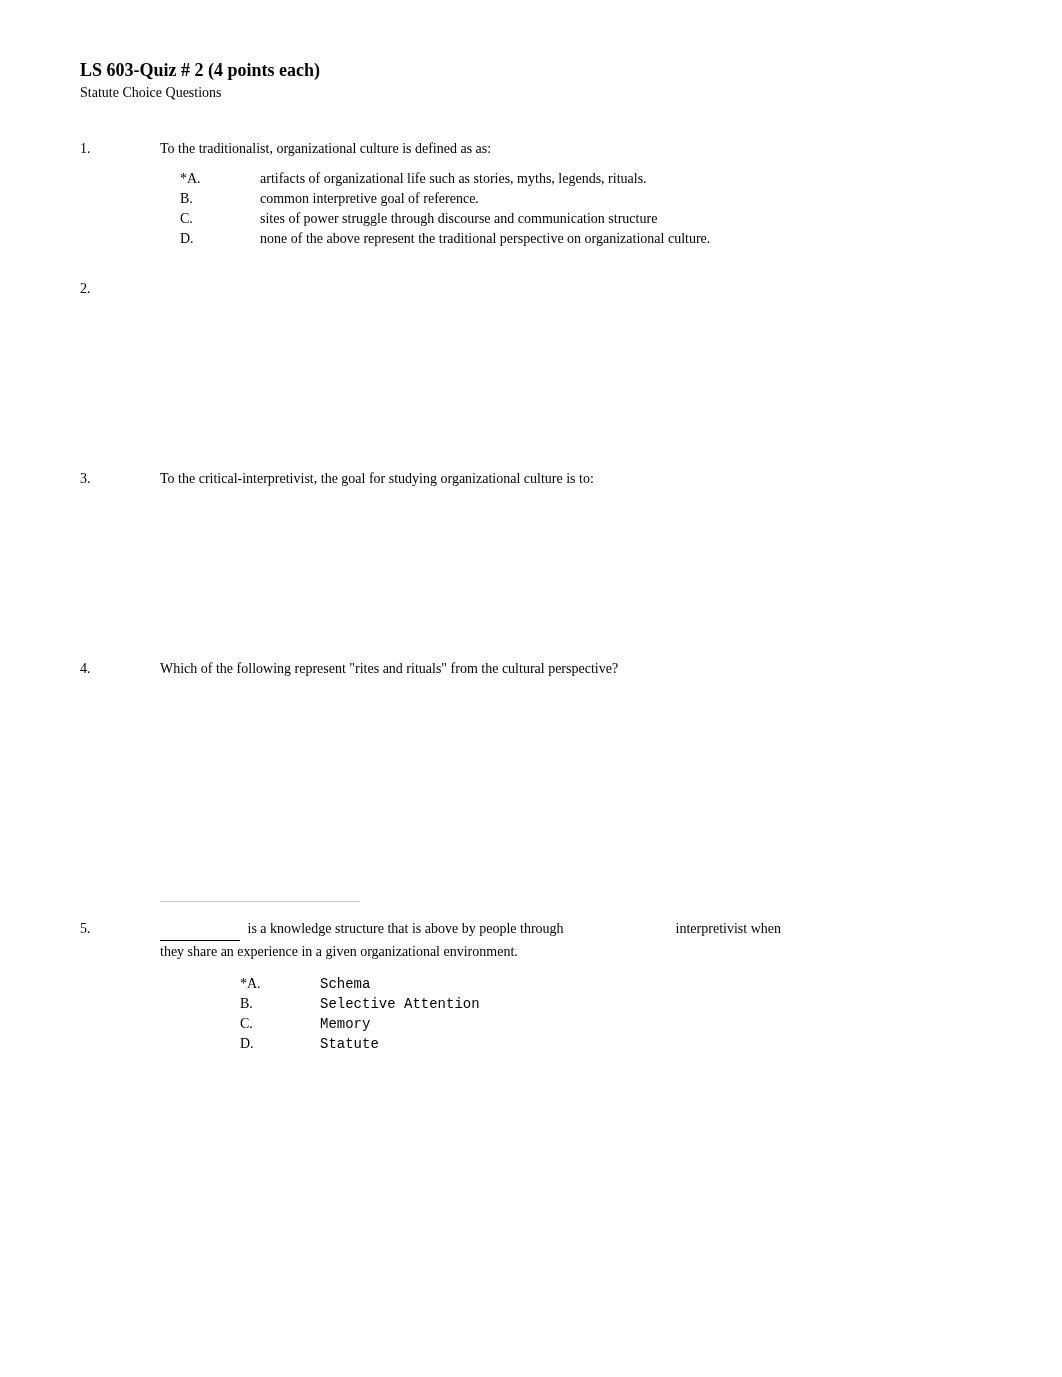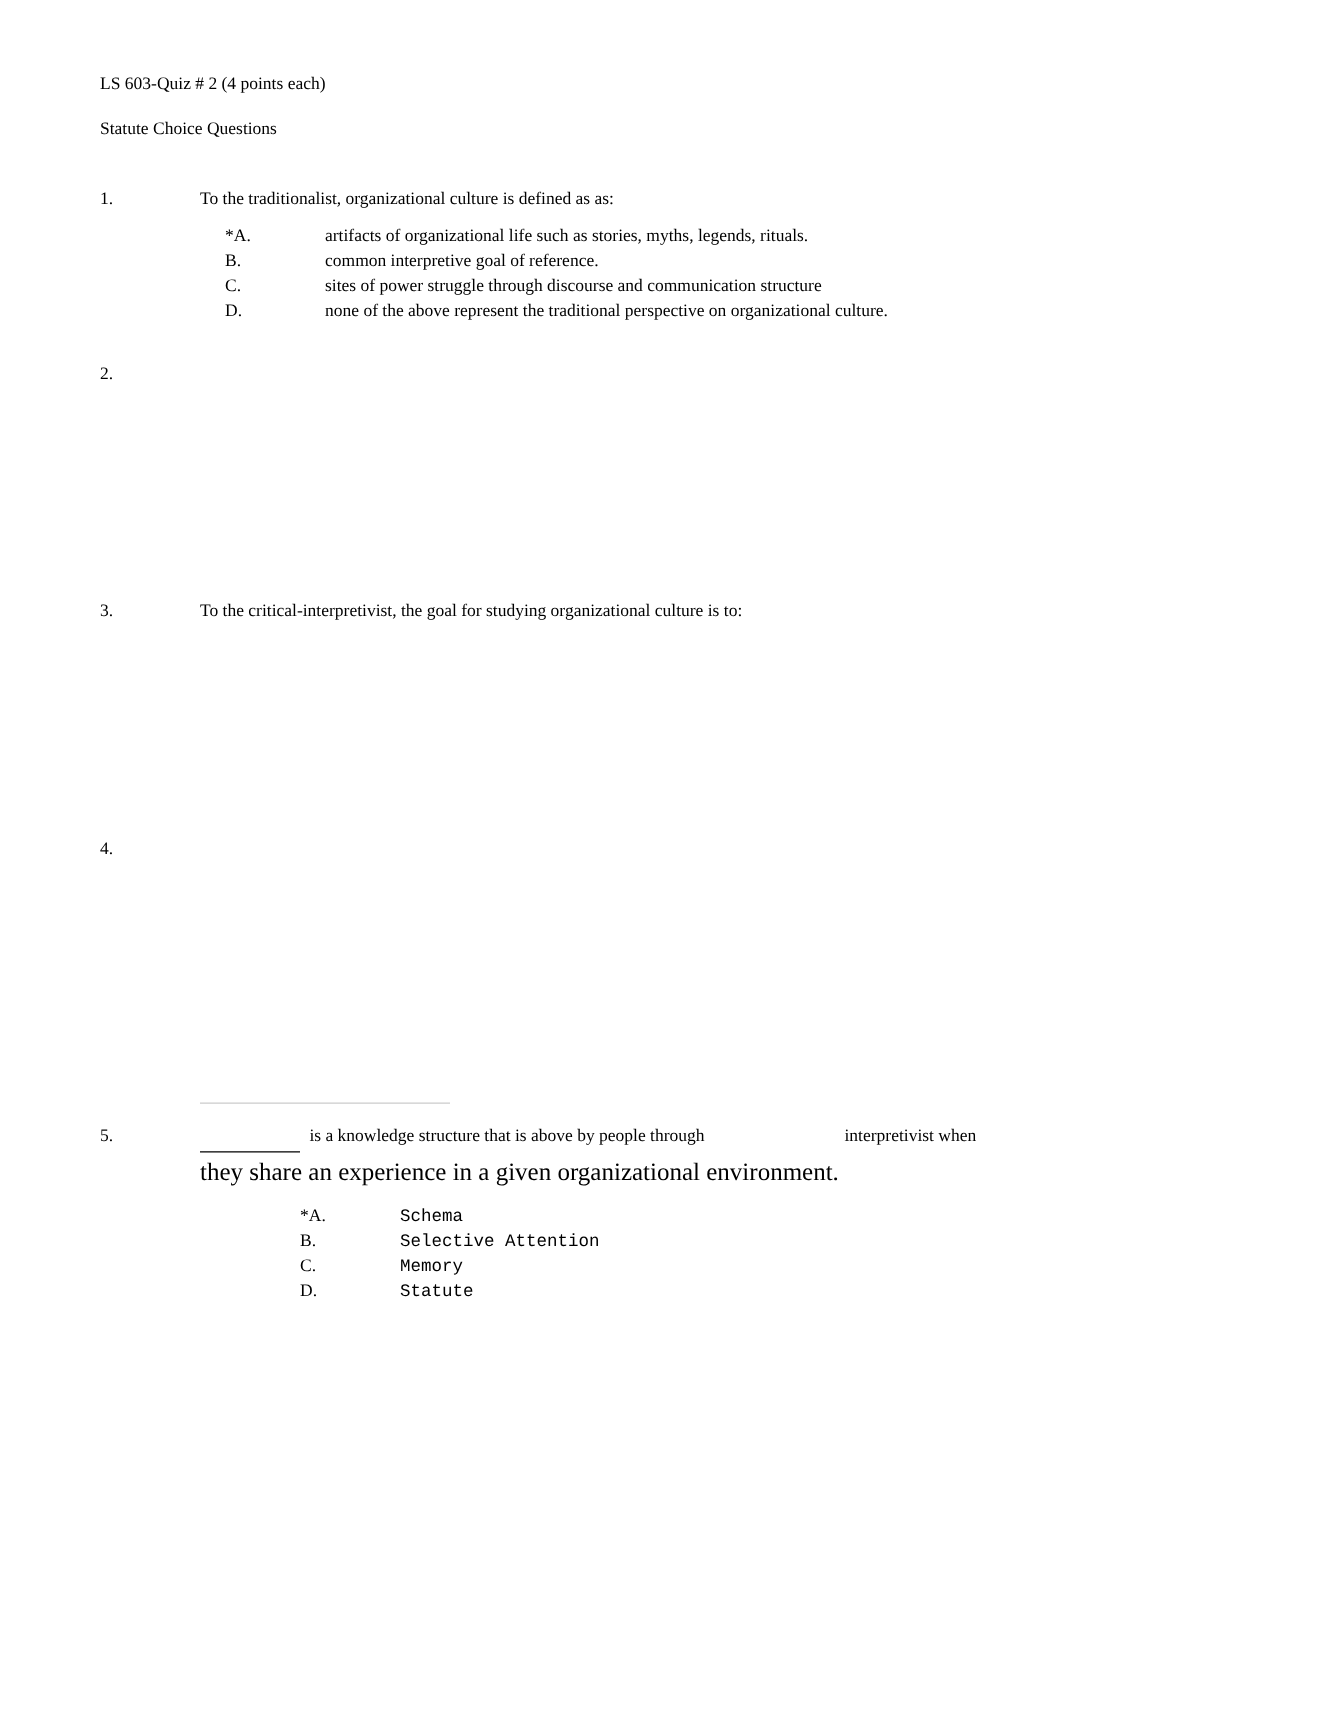--- a/index.html
+++ b/index.html
@@ -12,22 +12,23 @@
       background: #ffffff;
       font-family: "Times New Roman", Times, serif;
       font-size: 14px;
       color: #000000;
       width: 1062px;
       min-height: 1377px;
       padding: 60px 80px 60px 80px;
     }
 
     .header-title {
-      margin-bottom: 20px;
-      font-size: 14px;
+      margin-bottom: 4px;
+      font-size: 18px;
+      font-weight: bold;
     }
 
     .header-subtitle {
       font-size: 14px;
       margin-bottom: 40px;
     }
 
     .question-block {
       display: flex;
       margin-bottom: 30px;
@@ -155,37 +156,38 @@
   <div class="question-number">3.</div>
   <div class="question-content">
     <div class="question-text">To the critical-interpretivist, the goal for studying organizational culture is to:</div>
     <div class="blank-space-medium"></div>
   </div>
 </div>
 
 <div class="question-block">
   <div class="question-number">4.</div>
   <div class="question-content">
+    <div class="question-text">Which of the following represent "rites and rituals" from the cultural perspective?</div>
     <div class="blank-space-large"></div>
   </div>
 </div>
 
 <hr class="horizontal-line" style="margin-left: 80px;">
 
 <div style="margin-bottom: 20px;">
   <div style="display: flex; align-items: baseline;">
     <span style="min-width: 80px; font-size:14px;">5.</span>
     <span style="font-size:14px; line-height:1.6;">
       <span class="underline-blank">&nbsp;</span>
       <span>is a knowledge structure that is above by people through</span>
       &nbsp;&nbsp;&nbsp;&nbsp;&nbsp;&nbsp;&nbsp;&nbsp;&nbsp;&nbsp;&nbsp;&nbsp;&nbsp;&nbsp;&nbsp;&nbsp;&nbsp;&nbsp;&nbsp;&nbsp;&nbsp;&nbsp;&nbsp;&nbsp;&nbsp;&nbsp;&nbsp;&nbsp;&nbsp;&nbsp;
       <span>interpretivist when</span>
     </span>
   </div>
-  <div style="margin-left: 80px; font-size:20px; line-height:1.6;">they share an experience in a given organizational environment.</div>
+  <div style="margin-left: 80px; font-size:14px; line-height:1.6;">they share an experience in a given organizational environment.</div>
 
   <div style="margin-top: 12px;">
     <div class="q5-answer-item" style="margin-left: 160px;">
       <span class="q5-answer-letter">*A.</span>
       <span class="q5-answer-text">Schema</span>
     </div>
     <div class="q5-answer-item" style="margin-left: 160px;">
       <span class="q5-answer-letter">B.</span>
       <span class="q5-answer-text">Selective Attention</span>
     </div>

